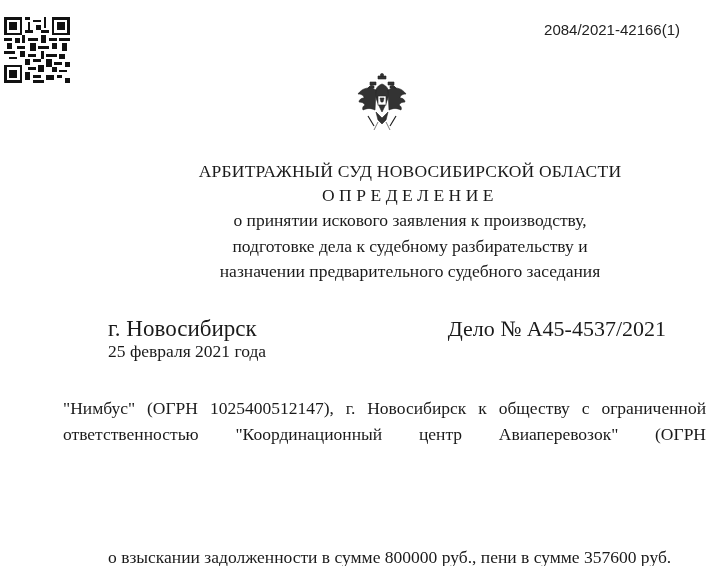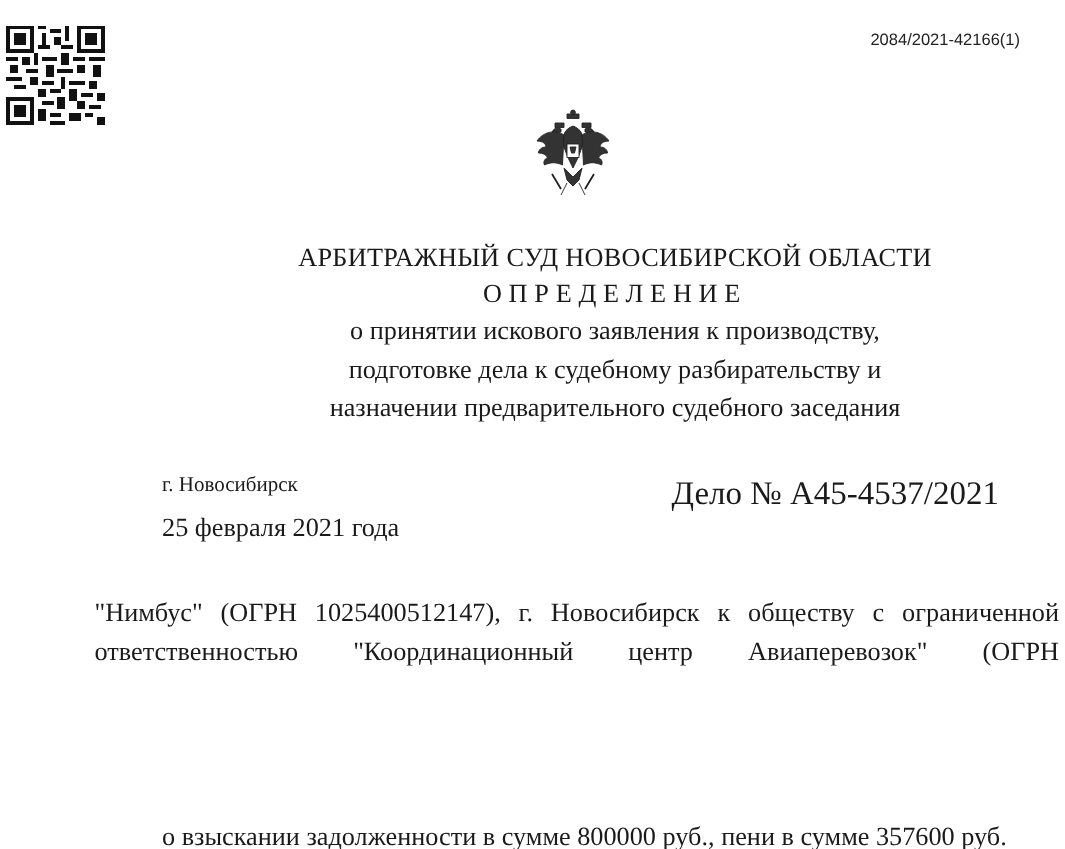--- a/index.html
+++ b/index.html
@@ -2,29 +2,29 @@
 <html><head>
 <meta charset="utf-8">
 <style>
   html, body { margin:0; padding:0; }
   body {
     width:710px; height:566px; overflow:hidden; background:#ffffff;
     position:relative; font-family:"Liberation Serif", "DejaVu Serif", serif; color:#1a1a1a;
   }
   .abs { position:absolute; }
   .qr { left:4px; top:16px; width:66px; height:68px; }
-  .docid { right:30px; top:21px; font-family:"Liberation Sans", sans-serif; font-size:11px; color:#222; }
+  .docid { right:30px; top:21px; font-family:"Liberation Sans", sans-serif; font-size:15px; color:#222; }
   .emblem { left:356px; top:72px; width:52px; height:62px; }
   .center { left:0; width:820px; text-align:center; font-size:17.5px; white-space:nowrap; }
   .title { top:161px; letter-spacing:0.2px; }
   .heading { top:185px; letter-spacing:4.5px; }
   .sub1 { top:210px; }
   .sub2 { top:236px; }
   .sub3 { top:261px; }
-  .city { left:108px; top:316px; font-size:14px; }
+  .city { left:108px; top:316px; font-size:23px; }
   .case { right:44px; top:316px; font-size:22px; }
   .date { left:108px; top:341px; font-size:17.5px;text-align:center; }
   .body-text { left:63px; width:643px; top:396px; font-size:17.5px; line-height:25.6px; text-align:justify; }
   .body-text .line { display:block; text-align:justify; text-align-last:justify; }
   .body-text .last { text-align-last:left; }
   .claim { left:108px; top:547px; font-size:17.5px; white-space:nowrap; }
 </style>
 </head>
 <body>
 

